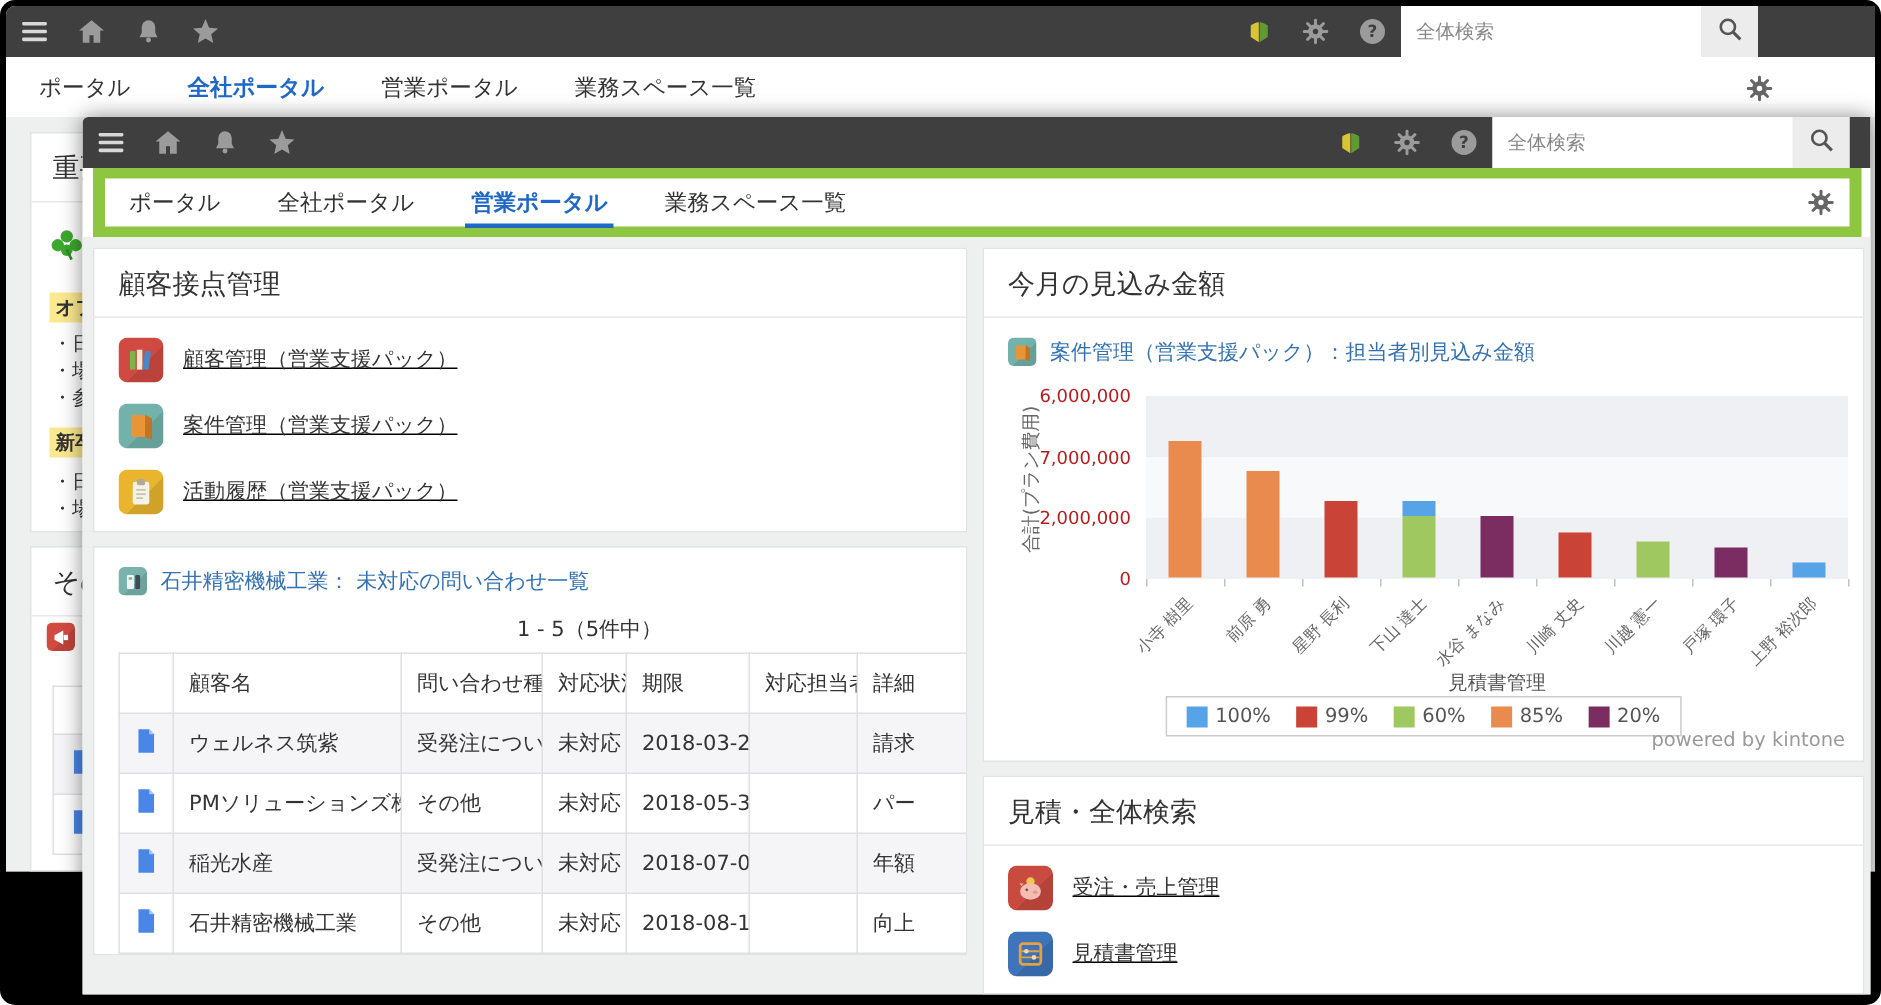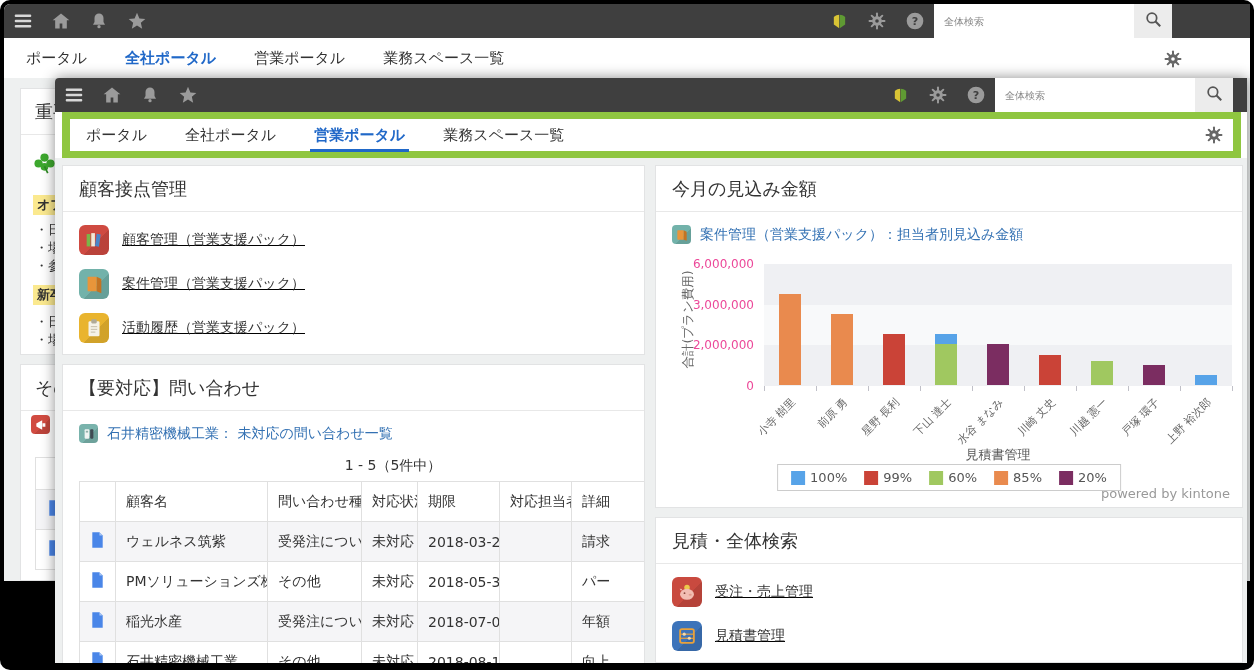--- a/index.html
+++ b/index.html
@@ -8,21 +8,21 @@
   .frame { position:relative; width:1254px; height:670px; background:#000; border-radius:10px; overflow:hidden; }
   .window { position:absolute; background:#fff; overflow:hidden; }
   .back-window { left:4px; top:4px; width:1246px; height:577px; border-radius:6px 0 0 0; }
   .front-window { left:55px; top:78px; width:1192px; height:585px; border-radius:4px 0 0 0;
                   box-shadow:0 0 14px rgba(0,0,0,.45); }
   
   .topbar { height:34px; background:#3f3f3f; display:flex; align-items:center; }
   .tb-btn { width:38px; height:34px; display:flex; align-items:center; justify-content:center; cursor:pointer; }
   .tb-spacer { flex:1; }
   .searchbox { height:34px; background:#fff; display:flex; align-items:stretch; }
-  .searchbox input { flex:1; border:0; outline:none; padding:0 10px; font-size:10px; color:#333;
+  .searchbox input { flex:1; border:0; outline:none; padding:0 10px; font-size:13px; color:#333;
                      font-family:inherit; }
   .searchbox input::placeholder { color:#888; }
   .searchbox button { width:38px; border:0; background:#ececec; cursor:pointer; display:flex; align-items:center; justify-content:center; }
   .back-window .searchbox { width:238px; margin-right:78px; }
   .front-window .searchbox { width:238px; margin-right:14px; }
   
   .tabbar { height:40px; background:#fff; display:flex; align-items:center; padding-left:22px; position:relative; }
   .tab { font-size:15px; color:#333; margin-right:38px; cursor:pointer; white-space:nowrap; position:relative; }
   .tab.active { color:#2068c8; font-weight:bold; }
   .tabbar .gear-right { position:absolute; right:68px; top:12px; cursor:pointer; }
@@ -50,21 +50,21 @@
   .pagination { font-size:14px; color:#333; width:420px; margin:12px 0 2px 120px; text-align:center; }
   table.inquiry { border-collapse:collapse; margin:6px 0 0 16px; width:860px; table-layout:fixed; }
   table.inquiry th, table.inquiry td { border:1px solid #e0e0e0; height:40px; font-size:14px; padding:0 10px;
     text-align:left; vertical-align:middle; white-space:nowrap; overflow:hidden; font-weight:normal; color:#333; }
   table.inquiry td.icon-cell { text-align:center; padding:0; }
   table.inquiry tbody tr:nth-child(odd) { background:#f5f5f7; }
   
   .chart { position:relative; height:264px; }
   .y-label { position:absolute; left:-33px; top:65px; width:130px; text-align:center;
              transform:rotate(-90deg); font-size:12.5px; color:#666; }
-  .ytick { position:absolute; left:0; width:98px; text-align:right; font-size:12px; color:#ec4899; }
+  .ytick { position:absolute; left:0; width:98px; text-align:right; font-size:12px; color:#b91c1c; }
   .plot { position:absolute; left:108px; top:18px; width:468px; height:122px; border-bottom:1px solid #d5d5d8; }
   .band { position:absolute; left:0; width:100%; }
   .bar-seg { position:absolute; }
   .xtickmark { position:absolute; width:1px; height:5px; background:#c0c0c8; bottom:-6px; }
   .xlabel { position:absolute; font-size:11px; color:#666; white-space:nowrap; width:76px; text-align:right;
             transform:rotate(-45deg); transform-origin:100% 0; }
   .xaxis-title { position:absolute; left:108px; width:468px; top:200px; text-align:center; font-size:13px; color:#555; }
   .legend { position:absolute; left:50%; transform:translateX(-50%); top:218px; display:flex; gap:17px;
             border:1px solid #ccc; background:#fff; padding:5px 13px; font-size:13px; color:#555; align-items:center; }
   .legend-item { display:flex; align-items:center; gap:5px; cursor:pointer; }
@@ -357,21 +357,20 @@
                       <line x1="8.5" y1="16.5" x2="13.5" y2="16.5"></line>
                     </g>
                   </svg>
                 </span>
                 <span class="app-label">活動履歴（営業支援パック）</span>
               </div>
             </div>
         </div>
 
         <div class="card">
-          <div class="card-title">【要対応】問い合わせ</div>
           <div class="applink-row">
             <span class="mini-icon mini-phone">
                 <svg viewBox="0 0 24 24" width="14" height="14">
                   <rect x="4.5" y="4" width="8" height="16" rx="1.4" fill="#eef4f2"></rect>
                   <rect x="14" y="4" width="5.5" height="16" rx="1.4" fill="#3f4a52"></rect>
                   <rect x="6.5" y="6.5" width="4" height="3" fill="#8fb0aa"></rect>
                 </svg>
               </span>
             <span class="applink-label">石井精密機械工業： 未対応の問い合わせ一覧</span>
           </div>
@@ -510,21 +509,21 @@
                   <span>85%</span>
                 </span>
                 <span class="legend-item">
                   <span class="legend-swatch" style="background: rgb(123, 45, 97);"></span>
                   <span>20%</span>
                 </span>
               </div>
             <div class="powered">powered by kintone</div>
           <div class="ytick" style="top: 133px;">0</div>
               <div class="ytick" style="top: 92.3333px;">2,000,000</div>
-              <div class="ytick" style="top: 51.6667px;">3,000,000</div>
+              <div class="ytick" style="top: 51.6667px;">7,000,000</div>
               <div class="ytick" style="top: 11px;">6,000,000</div>
               <div class="xlabel" style="left: 56px; top: 149px;">小寺 樹里</div>
               <div class="xlabel" style="left: 108px; top: 149px;">前原 勇</div>
               <div class="xlabel" style="left: 160px; top: 149px;">星野 長利</div>
               <div class="xlabel" style="left: 212px; top: 149px;">下山 達士</div>
               <div class="xlabel" style="left: 264px; top: 149px;">水谷 まなみ</div>
               <div class="xlabel" style="left: 316px; top: 149px;">川崎 丈史</div>
               <div class="xlabel" style="left: 368px; top: 149px;">川越 憲一</div>
               <div class="xlabel" style="left: 420px; top: 149px;">戸塚 環子</div>
               <div class="xlabel" style="left: 472px; top: 149px;">上野 裕次郎</div>

